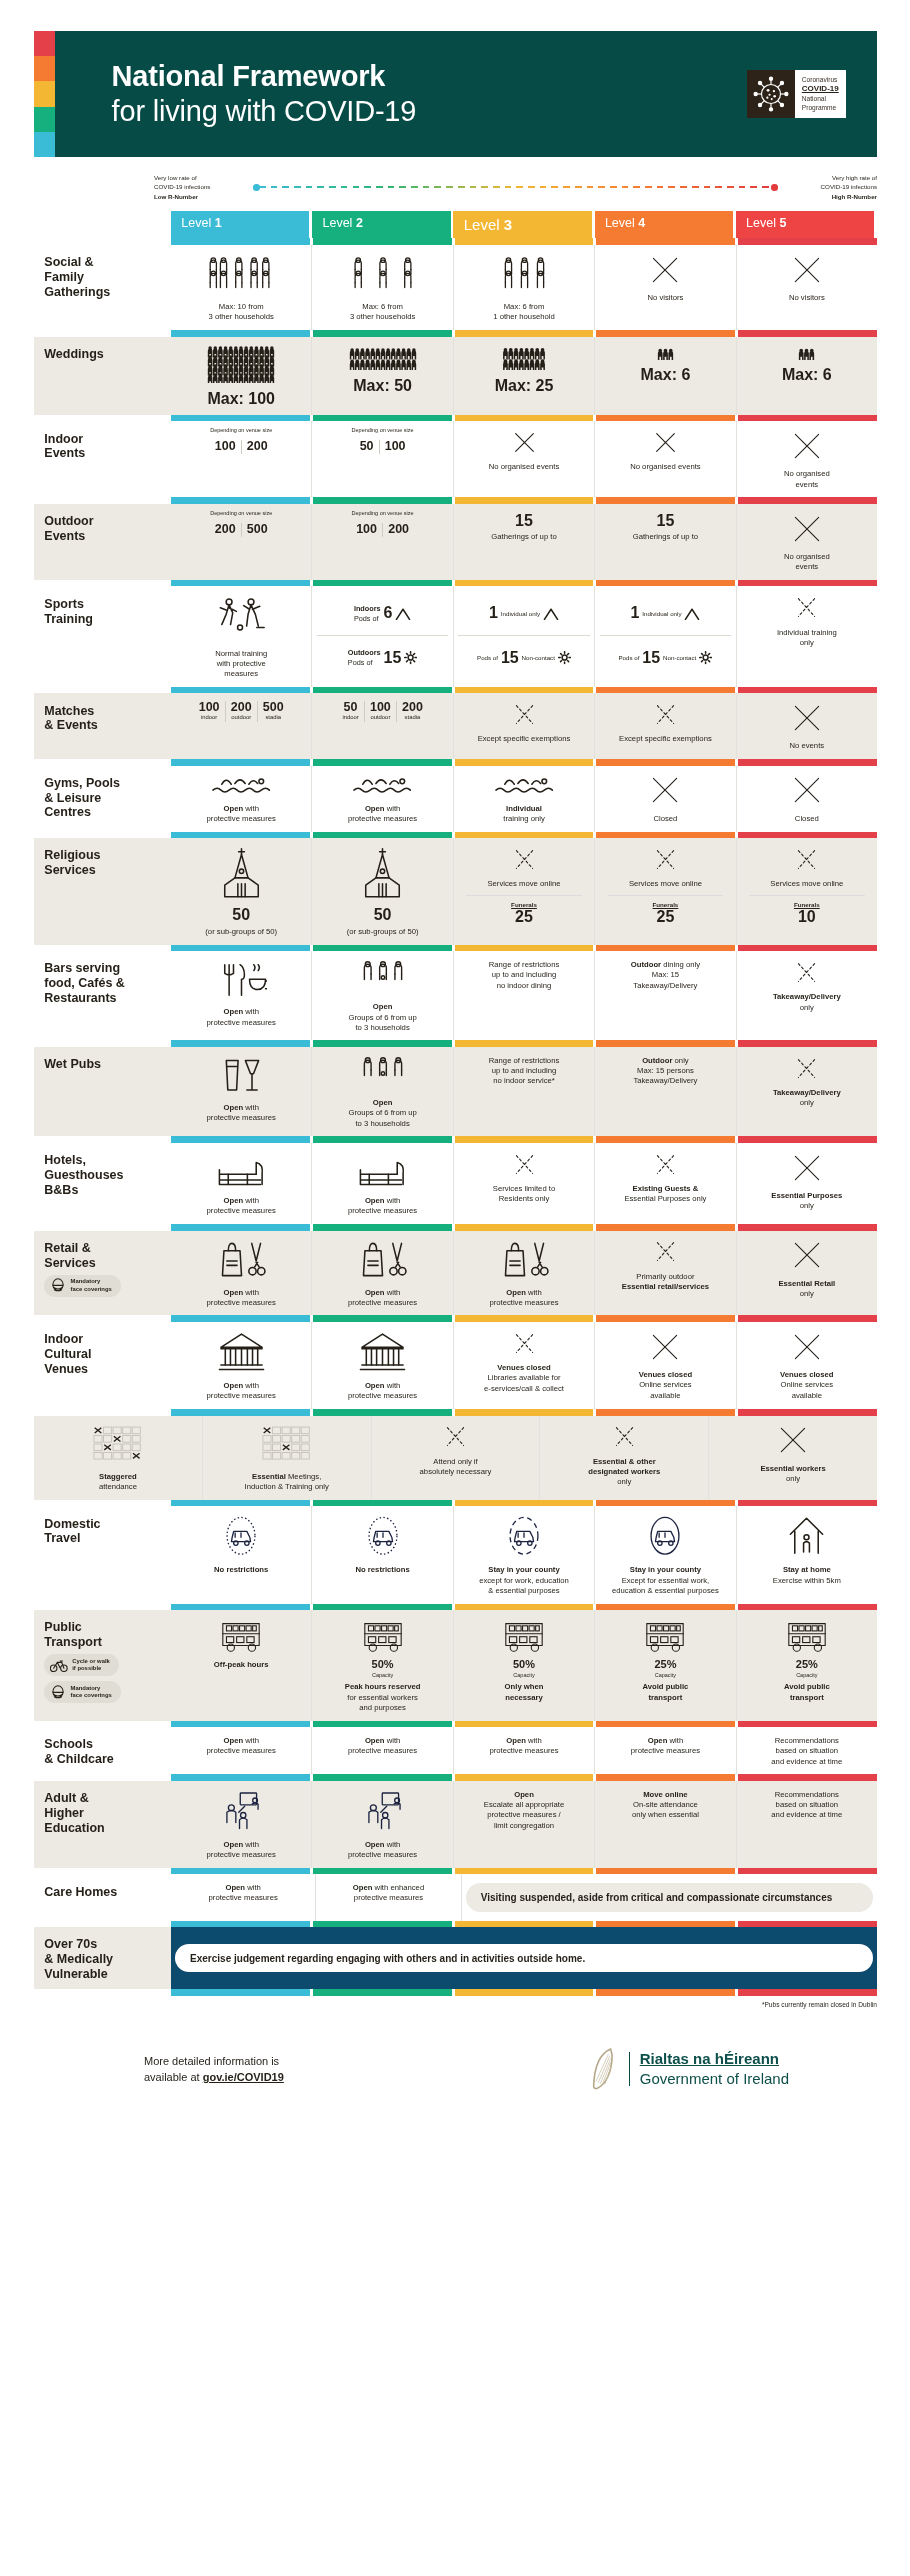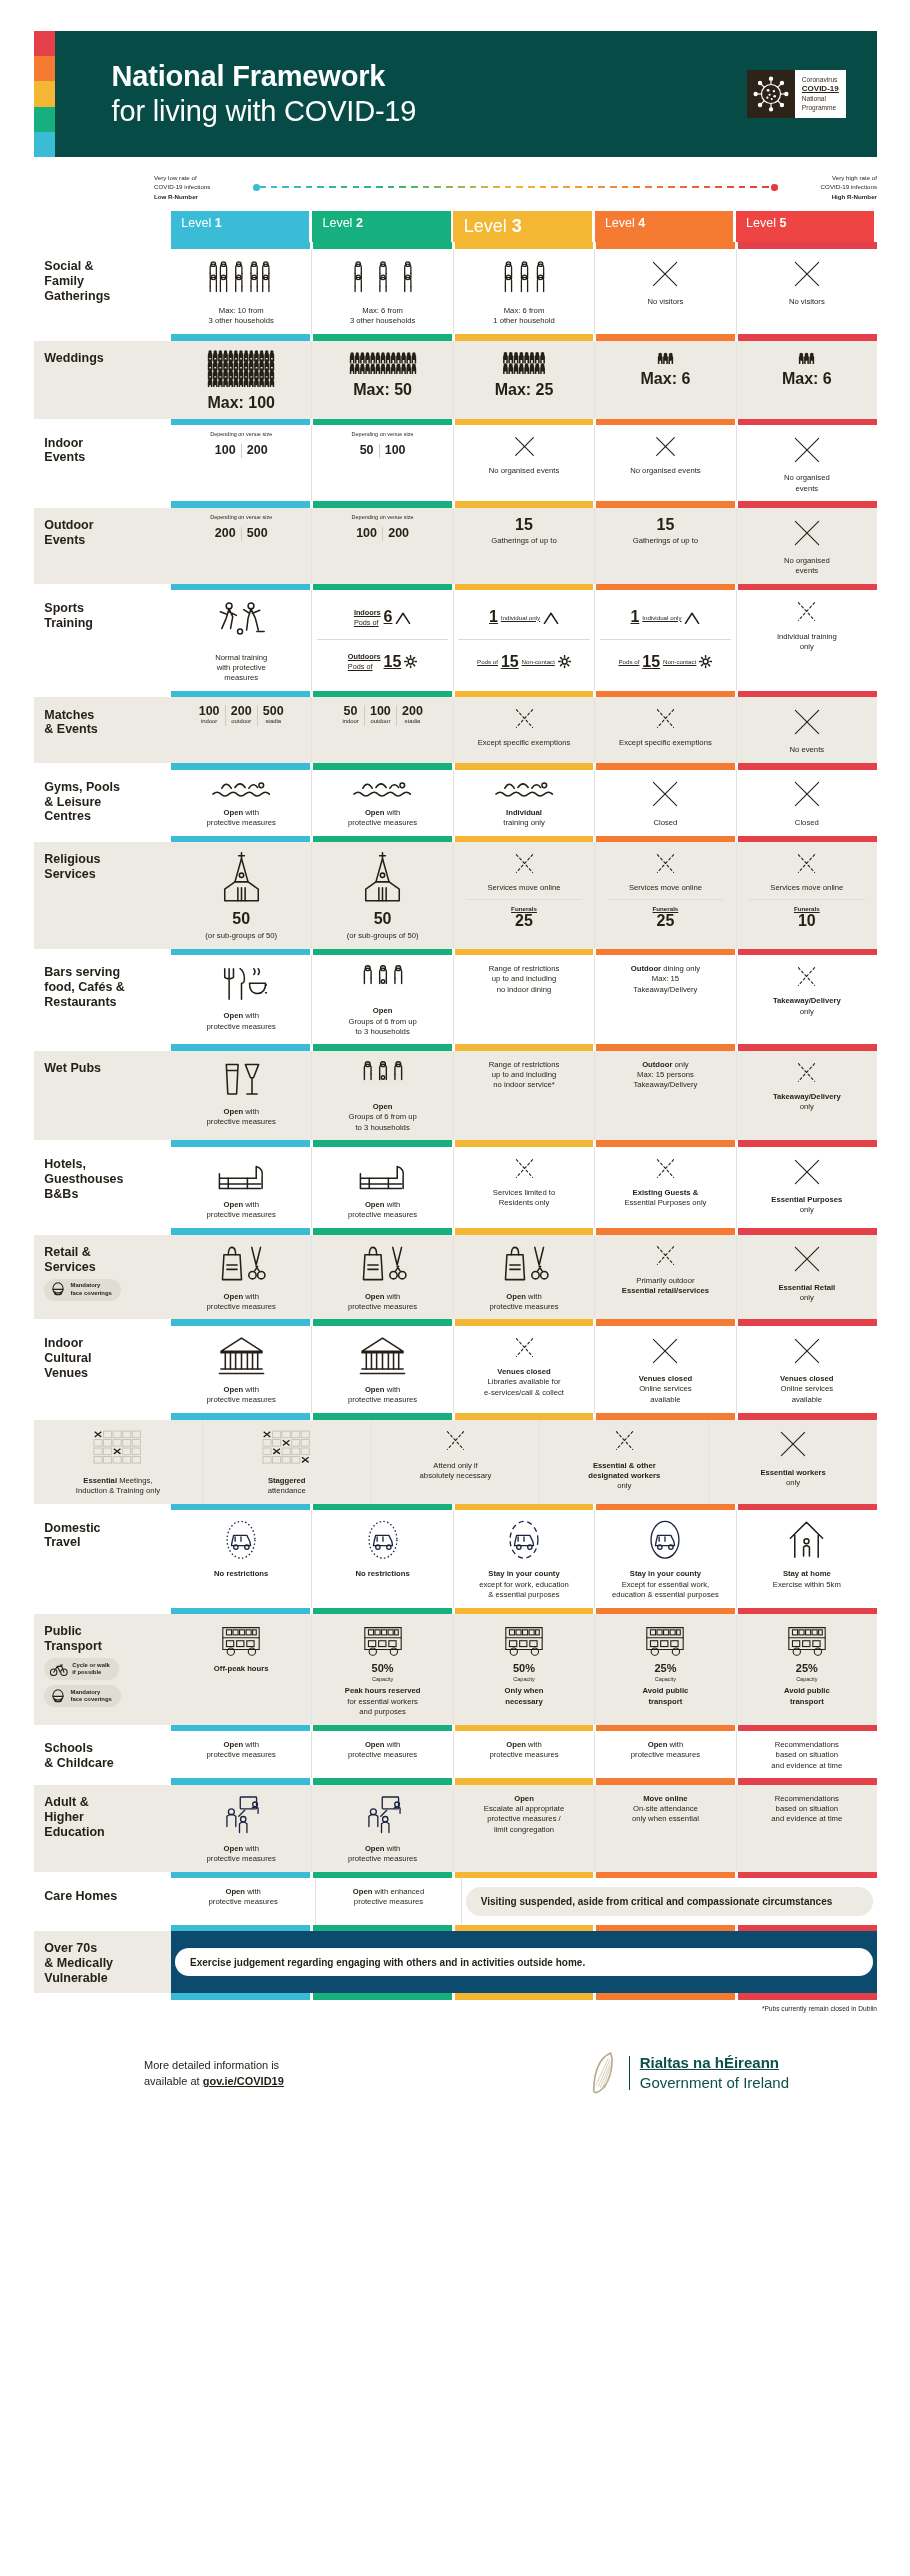--- a/index.html
+++ b/index.html
@@ -113,21 +113,21 @@
   .icon { margin: 2.9px 0 4.4px 0; display: flex; align-items: center; justify-content: center; }
   .big { font-size: 16px; font-weight: 700; line-height: 1.05; }
   .mid { font-size: 11px; font-weight: 700; }
   .b { font-weight: 700; text-decoration: underline; }
   .sm { font-size: 6.2px; }
   .tiny { font-size: 5.5px; }
   .cell .txt { margin-top: 2.9px; }
 
   
   .split { width: 100%; display: flex; flex-direction: column; height: 100%; }
-  .split .half { flex: 1; display: flex; align-items: center; justify-content: center; padding: 2.9px 0; text-decoration: underline; }
+  .split .half { flex: 1; display: flex; align-items: center; justify-content: center; padding: 2.9px 0; }
   .split .half.top { border-bottom: 0.7px solid #dedbd3; }
 
   .numset { display: flex; align-items: flex-start; justify-content: center; gap: 0; }
   .numset .n {
     padding: 0 5.1px; border-right: 0.7px solid #cfccc4;
     display: flex; flex-direction: column; align-items: center;
   }
   .numset .n:last-child { border-right: 0; }
   .numset .n .v { font-size: 12.5px; font-weight: 700; line-height: 1.1; }
   .numset .n .k { font-size: 5.9px; }
@@ -245,21 +245,21 @@
       <div class="bold">High R-Number</div>
     </div>
   </div>
 
   <div class="grid">
     <div class="row">
       <div class="lbl"></div>
       <div class="cells" id="level-headers">
           <div style="flex: 1 1 0px; background: rgb(59, 188, 214); color: rgb(255, 255, 255); font-size: 12.5px; padding: 5.1px 0px 5.1px 10.3px; margin-right: 2.9px;"><span>Level</span> <b>1</b></div>
           <div style="flex: 1 1 0px; background: rgb(21, 176, 125); color: rgb(255, 255, 255); font-size: 12.5px; padding: 5.1px 0px 5.1px 10.3px; margin-right: 2.9px;"><span>Level</span> <b>2</b></div>
-          <div style="flex: 1 1 0px; background: rgb(243, 183, 51); color: rgb(255, 255, 255); font-size: 18px; padding: 5.1px 0px 5.1px 10.3px; margin-right: 2.9px;"><span>Level</span> <b>3</b></div>
+          <div style="flex: 1 1 0px; background: rgb(243, 183, 51); color: rgb(255, 255, 255); font-size: 15px; padding: 5.1px 0px 5.1px 10.3px; margin-right: 2.9px;"><span>Level</span> <b>3</b></div>
           <div style="flex: 1 1 0px; background: rgb(244, 123, 49); color: rgb(255, 255, 255); font-size: 12.5px; padding: 5.1px 0px 5.1px 10.3px; margin-right: 2.9px;"><span>Level</span> <b>4</b></div>
           <div style="flex: 1 1 0px; background: #ef4444; color: rgb(255, 255, 255); font-size: 12.5px; padding: 5.1px 0px 5.1px 10.3px; margin-right: 2.9px;"><span>Level</span> <b>5</b></div>
         </div>
     </div>
   </div>
 
   <div class="grid" id="table-body">
       <div class="barsrow">
         <div class="spacer"></div>
         <div class="bars">
@@ -1642,66 +1642,66 @@
           <div class="cell">
             <div class="icon">
               <svg width="53" height="40" viewBox="0 0 72 54">
                 <path d="M5,5 L14,12 M14,5 L5,12" stroke="#241f17" stroke-width="1.8" fill="none"></path>
                 <rect x="17" y="4" width="11" height="9" fill="none" stroke="#c7c3ba" stroke-width="1.3"></rect>
                 <rect x="30" y="4" width="11" height="9" fill="none" stroke="#c7c3ba" stroke-width="1.3"></rect>
                 <rect x="43" y="4" width="11" height="9" fill="none" stroke="#c7c3ba" stroke-width="1.3"></rect>
                 <rect x="56" y="4" width="11" height="9" fill="none" stroke="#c7c3ba" stroke-width="1.3"></rect>
                 <rect x="4" y="15.5" width="11" height="9" fill="none" stroke="#c7c3ba" stroke-width="1.3"></rect>
                 <rect x="17" y="15.5" width="11" height="9" fill="none" stroke="#c7c3ba" stroke-width="1.3"></rect>
+                <path d="M31,16.5 L40,23.5 M40,16.5 L31,23.5" stroke="#241f17" stroke-width="1.8" fill="none"></path>
+                <rect x="43" y="15.5" width="11" height="9" fill="none" stroke="#c7c3ba" stroke-width="1.3"></rect>
+                <rect x="56" y="15.5" width="11" height="9" fill="none" stroke="#c7c3ba" stroke-width="1.3"></rect>
+                <rect x="4" y="27" width="11" height="9" fill="none" stroke="#c7c3ba" stroke-width="1.3"></rect>
+                <path d="M18,28 L27,35 M27,28 L18,35" stroke="#241f17" stroke-width="1.8" fill="none"></path>
+                <rect x="30" y="27" width="11" height="9" fill="none" stroke="#c7c3ba" stroke-width="1.3"></rect>
+                <rect x="43" y="27" width="11" height="9" fill="none" stroke="#c7c3ba" stroke-width="1.3"></rect>
+                <rect x="56" y="27" width="11" height="9" fill="none" stroke="#c7c3ba" stroke-width="1.3"></rect>
+                <rect x="4" y="38.5" width="11" height="9" fill="none" stroke="#c7c3ba" stroke-width="1.3"></rect>
+                <rect x="17" y="38.5" width="11" height="9" fill="none" stroke="#c7c3ba" stroke-width="1.3"></rect>
+                <rect x="30" y="38.5" width="11" height="9" fill="none" stroke="#c7c3ba" stroke-width="1.3"></rect>
+                <rect x="43" y="38.5" width="11" height="9" fill="none" stroke="#c7c3ba" stroke-width="1.3"></rect>
+                <path d="M57,39.5 L66,46.5 M66,39.5 L57,46.5" stroke="#241f17" stroke-width="1.8" fill="none"></path>
+              </svg>
+            </div>
+            <div class="txt"><b>Staggered</b><br><span>attendance</span></div>
+          </div>
+          <div class="cell">
+            <div class="icon">
+              <svg width="53" height="40" viewBox="0 0 72 54">
+                <path d="M5,5 L14,12 M14,5 L5,12" stroke="#241f17" stroke-width="1.8" fill="none"></path>
+                <rect x="17" y="4" width="11" height="9" fill="none" stroke="#c7c3ba" stroke-width="1.3"></rect>
+                <rect x="30" y="4" width="11" height="9" fill="none" stroke="#c7c3ba" stroke-width="1.3"></rect>
+                <rect x="43" y="4" width="11" height="9" fill="none" stroke="#c7c3ba" stroke-width="1.3"></rect>
+                <rect x="56" y="4" width="11" height="9" fill="none" stroke="#c7c3ba" stroke-width="1.3"></rect>
+                <rect x="4" y="15.5" width="11" height="9" fill="none" stroke="#c7c3ba" stroke-width="1.3"></rect>
+                <rect x="17" y="15.5" width="11" height="9" fill="none" stroke="#c7c3ba" stroke-width="1.3"></rect>
                 <rect x="30" y="15.5" width="11" height="9" fill="none" stroke="#c7c3ba" stroke-width="1.3"></rect>
                 <rect x="43" y="15.5" width="11" height="9" fill="none" stroke="#c7c3ba" stroke-width="1.3"></rect>
                 <rect x="56" y="15.5" width="11" height="9" fill="none" stroke="#c7c3ba" stroke-width="1.3"></rect>
                 <rect x="4" y="27" width="11" height="9" fill="none" stroke="#c7c3ba" stroke-width="1.3"></rect>
                 <rect x="17" y="27" width="11" height="9" fill="none" stroke="#c7c3ba" stroke-width="1.3"></rect>
                 <path d="M31,28 L40,35 M40,28 L31,35" stroke="#241f17" stroke-width="1.8" fill="none"></path>
                 <rect x="43" y="27" width="11" height="9" fill="none" stroke="#c7c3ba" stroke-width="1.3"></rect>
                 <rect x="56" y="27" width="11" height="9" fill="none" stroke="#c7c3ba" stroke-width="1.3"></rect>
                 <rect x="4" y="38.5" width="11" height="9" fill="none" stroke="#c7c3ba" stroke-width="1.3"></rect>
                 <rect x="17" y="38.5" width="11" height="9" fill="none" stroke="#c7c3ba" stroke-width="1.3"></rect>
                 <rect x="30" y="38.5" width="11" height="9" fill="none" stroke="#c7c3ba" stroke-width="1.3"></rect>
                 <rect x="43" y="38.5" width="11" height="9" fill="none" stroke="#c7c3ba" stroke-width="1.3"></rect>
                 <rect x="56" y="38.5" width="11" height="9" fill="none" stroke="#c7c3ba" stroke-width="1.3"></rect>
               </svg>
             </div>
             <div class="txt"><b>Essential</b><span> Meetings,</span><br><span>Induction &amp; Training only</span></div>
           </div>
           <div class="cell">
             <div class="icon">
-              <svg width="53" height="40" viewBox="0 0 72 54">
-                <path d="M5,5 L14,12 M14,5 L5,12" stroke="#241f17" stroke-width="1.8" fill="none"></path>
-                <rect x="17" y="4" width="11" height="9" fill="none" stroke="#c7c3ba" stroke-width="1.3"></rect>
-                <rect x="30" y="4" width="11" height="9" fill="none" stroke="#c7c3ba" stroke-width="1.3"></rect>
-                <rect x="43" y="4" width="11" height="9" fill="none" stroke="#c7c3ba" stroke-width="1.3"></rect>
-                <rect x="56" y="4" width="11" height="9" fill="none" stroke="#c7c3ba" stroke-width="1.3"></rect>
-                <rect x="4" y="15.5" width="11" height="9" fill="none" stroke="#c7c3ba" stroke-width="1.3"></rect>
-                <rect x="17" y="15.5" width="11" height="9" fill="none" stroke="#c7c3ba" stroke-width="1.3"></rect>
-                <path d="M31,16.5 L40,23.5 M40,16.5 L31,23.5" stroke="#241f17" stroke-width="1.8" fill="none"></path>
-                <rect x="43" y="15.5" width="11" height="9" fill="none" stroke="#c7c3ba" stroke-width="1.3"></rect>
-                <rect x="56" y="15.5" width="11" height="9" fill="none" stroke="#c7c3ba" stroke-width="1.3"></rect>
-                <rect x="4" y="27" width="11" height="9" fill="none" stroke="#c7c3ba" stroke-width="1.3"></rect>
-                <path d="M18,28 L27,35 M27,28 L18,35" stroke="#241f17" stroke-width="1.8" fill="none"></path>
-                <rect x="30" y="27" width="11" height="9" fill="none" stroke="#c7c3ba" stroke-width="1.3"></rect>
-                <rect x="43" y="27" width="11" height="9" fill="none" stroke="#c7c3ba" stroke-width="1.3"></rect>
-                <rect x="56" y="27" width="11" height="9" fill="none" stroke="#c7c3ba" stroke-width="1.3"></rect>
-                <rect x="4" y="38.5" width="11" height="9" fill="none" stroke="#c7c3ba" stroke-width="1.3"></rect>
-                <rect x="17" y="38.5" width="11" height="9" fill="none" stroke="#c7c3ba" stroke-width="1.3"></rect>
-                <rect x="30" y="38.5" width="11" height="9" fill="none" stroke="#c7c3ba" stroke-width="1.3"></rect>
-                <rect x="43" y="38.5" width="11" height="9" fill="none" stroke="#c7c3ba" stroke-width="1.3"></rect>
-                <path d="M57,39.5 L66,46.5 M66,39.5 L57,46.5" stroke="#241f17" stroke-width="1.8" fill="none"></path>
-              </svg>
-            </div>
-            <div class="txt"><b>Staggered</b><br><span>attendance</span></div>
-          </div>
-          <div class="cell">
-            <div class="icon">
               <svg width="25" height="25" viewBox="0 0 34 34">
                 <path class="stk-thin" stroke-dasharray="3 3.5" d="M6,5 L28,29 M28,5 L6,29"></path>
               </svg>
             </div>
             <div class="txt"><span>Attend only if</span><br><span>absolutely necessary</span></div>
           </div>
           <div class="cell">
             <div class="icon">
               <svg width="25" height="25" viewBox="0 0 34 34">
                 <path class="stk-thin" stroke-dasharray="3 3.5" d="M6,5 L28,29 M28,5 L6,29"></path>

